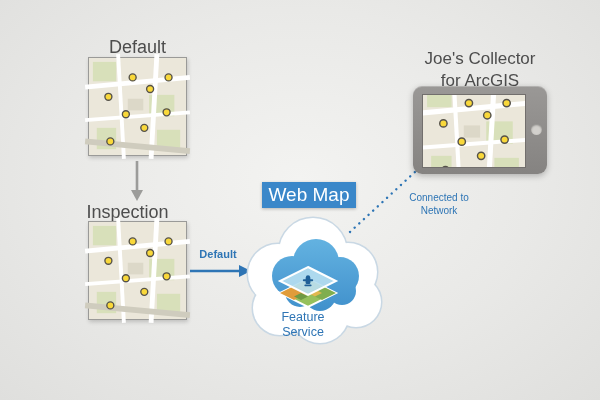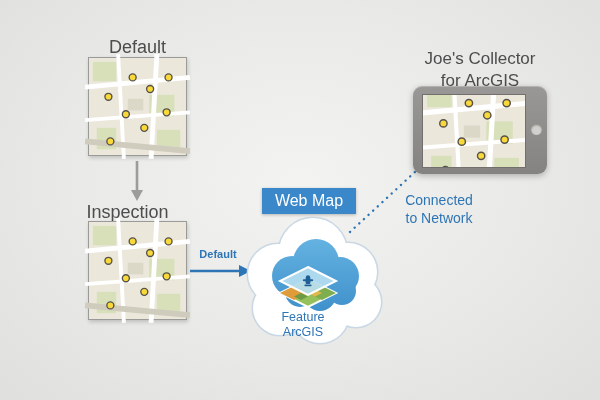--- a/index.html
+++ b/index.html
@@ -9,31 +9,31 @@
     font-family:"Liberation Sans", sans-serif;
   }
   .abs{position:absolute;}
   .label{position:absolute;color:#4d4d4d;font-size:18px;text-align:center;line-height:1.3;}
   .map{
     position:absolute;width:97px;height:97px;border:1px solid #9a9a98;
     background:#ebe7da;box-shadow:1px 2px 4px rgba(0,0,0,0.18);display:block;
   }
   .small-label{position:absolute;color:#2e75b5;font-size:11px;text-align:center;font-weight:bold;}
   .badge{
-    position:absolute;left:262px;top:188px;width:94px;height:26px;
-    background:#3a87c9;color:#ffffff;font-size:16px;text-align:center;line-height:26px;
+    position:absolute;left:262px;top:182px;width:94px;height:26px;
+    background:#3a87c9;color:#ffffff;font-size:19px;text-align:center;line-height:26px;
     box-shadow:0 1px 3px rgba(0,0,0,0.25);
   }
   .feature-label{
     position:absolute;left:262px;top:310px;width:82px;text-align:center;
     color:#2e75b5;font-size:12.5px;line-height:1.2;
   }
   .connected-label{
     position:absolute;left:398px;top:192px;width:82px;text-align:center;
-    color:#2e75b5;font-size:14px;line-height:1.25;
+    color:#2e75b5;font-size:10px;line-height:1.25;
   }
   .tablet{
     position:absolute;left:413px;top:86px;width:134px;height:88px;border-radius:9px;
     background:linear-gradient(180deg,#9a9896,#858381);
     box-shadow:0 2px 6px rgba(0,0,0,0.25), inset 0 1px 0 rgba(255,255,255,0.25);
   }
   .tablet-screen{
     position:absolute;left:9px;top:8px;width:102px;height:72px;
     border:1px solid #726f6d;background:#ebe7da;overflow:hidden;
   }
@@ -151,21 +151,21 @@
 
       <g fill="#1e5f97">
         <circle cx="80" cy="75.5" r="2.2"></circle>
         <rect x="77.6" y="75.5" width="4.8" height="6.5" rx="1.2"></rect>
         <rect x="74.8" y="77.2" width="10.4" height="2" rx="1"></rect>
         <rect x="76.4" y="82.6" width="7.2" height="1.6" rx="0.8"></rect>
       </g>
     </g>
   </svg>
 
-  <div class="feature-label">Feature ArcGIS</div>
+  <div class="feature-label">Feature Service</div>
 
   <svg class="abs" style="left:342px;top:152px;" width="96" height="88">
     <line x1="8" y1="80" x2="86" y2="8" stroke="#2e75b5" stroke-width="2.4" stroke-dasharray="0.1 6.2" stroke-linecap="round"></line>
   </svg>
 
   <div class="connected-label">Connected to Network</div>
 
   <div class="device-label">Joe's Collector for ArcGIS</div>
 
   <div class="tablet">

